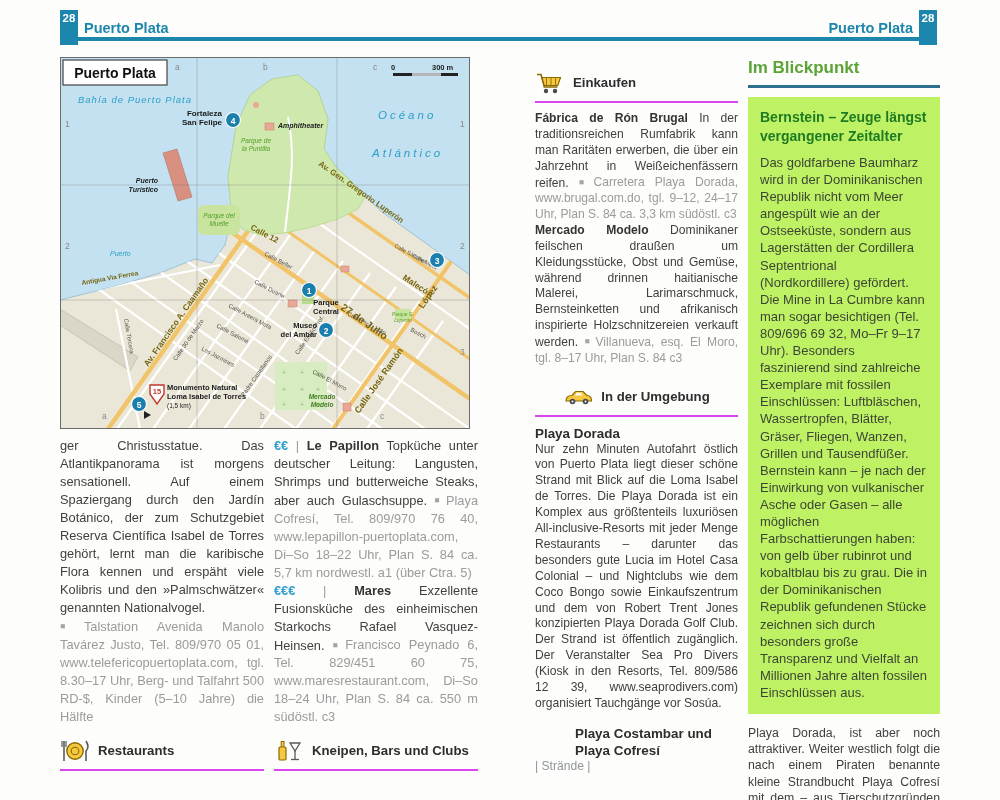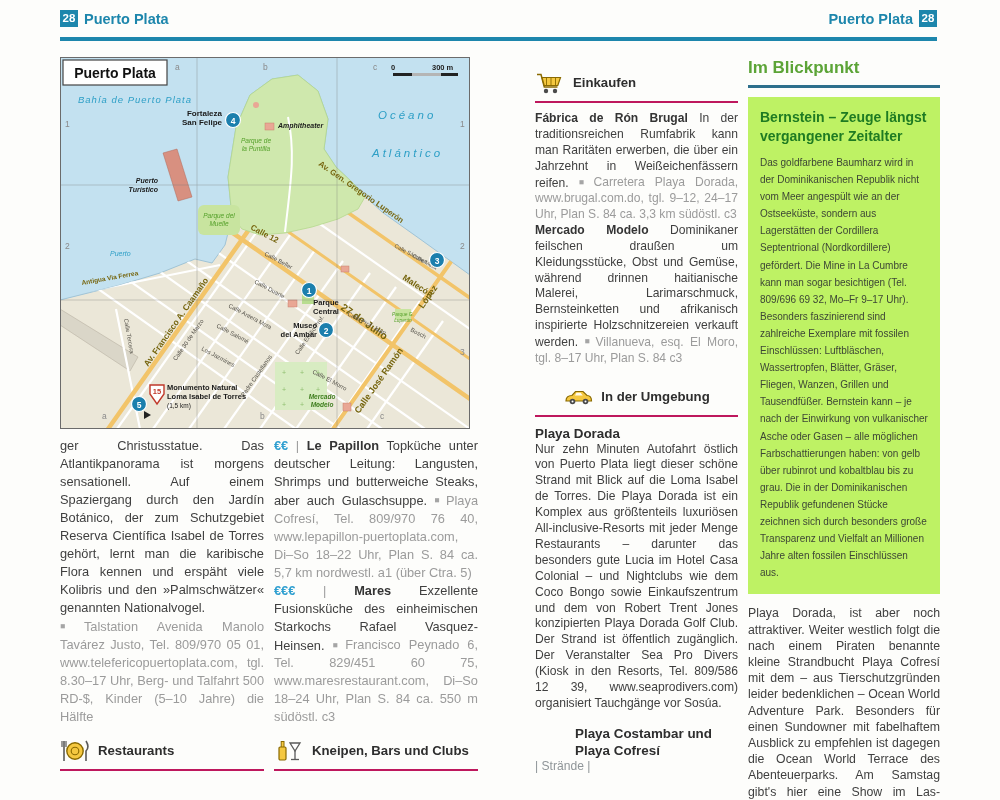--- a/index.html
+++ b/index.html
@@ -5,58 +5,58 @@
   html,body{margin:0;padding:0;}
   body{
     width:1000px;height:800px;position:relative;overflow:hidden;
     background:#fdfdfb;color:#3f3f3f;
     font-family:"Liberation Sans", sans-serif;
   }
   
   .hdr{position:absolute;top:10px;display:flex;align-items:center;gap:6px;}
   .hdr-left{left:60px;}
   .hdr-right{right:63px;}
-  .badge{display:inline-block;min-width:18px;height:17px;background:#1d86ac;color:#fff;
+  .badge{display:inline-block;min-width:18px;height:35px;background:#1d86ac;color:#fff;
          font-weight:bold;font-size:11.5px;text-align:center;line-height:17px;}
   .hdr-title{color:#1d86ac;font-weight:bold;font-size:14.5px;}
   .top-rule{position:absolute;left:60px;top:37px;width:877px;height:3.5px;background:#1d86ac;}
   .pgnum{position:absolute;top:812px;color:#8a8a8a;font-size:13px;}
   .pg-left{left:50px;}
   .pg-right{right:57px;}
   
   .map-wrap{position:absolute;left:60px;top:57px;width:410px;height:372px;}
   .map-wrap svg{display:block;}
   
   .info{color:#9b9b9b;}
   .isq{font-size:8.5px;color:#a5a5a5;margin-right:3px;vertical-align:1.5px;}
   .price{color:#2f9fd0;font-weight:bold;}
   .pipe{color:#9b9b9b;}
   .ename{font-weight:bold;color:#343434;}
-  .sec-header{display:flex;align-items:center;gap:8px;border-bottom:2px solid #be185d;
+  .sec-header{display:flex;align-items:center;gap:8px;border-bottom:2px solid #d946ef;
               padding:2px 0 6px;margin:11px 0 8px;font-weight:bold;font-size:13.2px;color:#2e2e2e;
               break-inside:avoid;}
   .sec-header svg{flex:0 0 auto;}
   
   .left-text{position:absolute;left:60px;top:437px;width:418px;height:350px;overflow:hidden;
              column-count:2;column-gap:10px;column-fill:auto;
              font-size:12.8px;line-height:18px;text-align:justify;}
   .left-text p{margin:0;}
   
   .col3{position:absolute;left:535px;top:58px;width:203px;height:730px;overflow:hidden;
         font-size:12.1px;line-height:15.9px;text-align:justify;}
   .col3 p{margin:0;}
   .place-h{font-weight:bold;font-size:13.4px;line-height:17px;margin:9px 0 2px;color:#2e2e2e;text-align:left;}
   .place-type{color:#8f9598;margin-bottom:2px;text-align:left;}
   
   .col4{position:absolute;left:748px;top:58px;width:192px;}
   .blick-h{color:#5ca437;font-size:17px;font-weight:bold;padding-bottom:7px;
            border-bottom:3px solid #2d6f8c;margin-bottom:9px;}
   .green-box{background:#bef264;padding:11px 12px 13px;}
   .gb-title{color:#1e7b22;font-weight:bold;font-size:14px;line-height:18.5px;margin-bottom:9px;}
-  .gb-body{font-size:10px;line-height:17.1px;color:#3c4535;}
+  .gb-body{font-size:13px;line-height:17.1px;color:#3c4535;}
   .cont4{margin-top:11px;font-size:12.3px;line-height:16.2px;text-align:justify;color:#3f3f3f;}
 </style>
 </head>
 <body>
 
 <div class="hdr hdr-left">
   <span class="badge">28</span>
   <span class="hdr-title">Puerto Plata</span>
 </div>
 <div class="hdr hdr-right">

